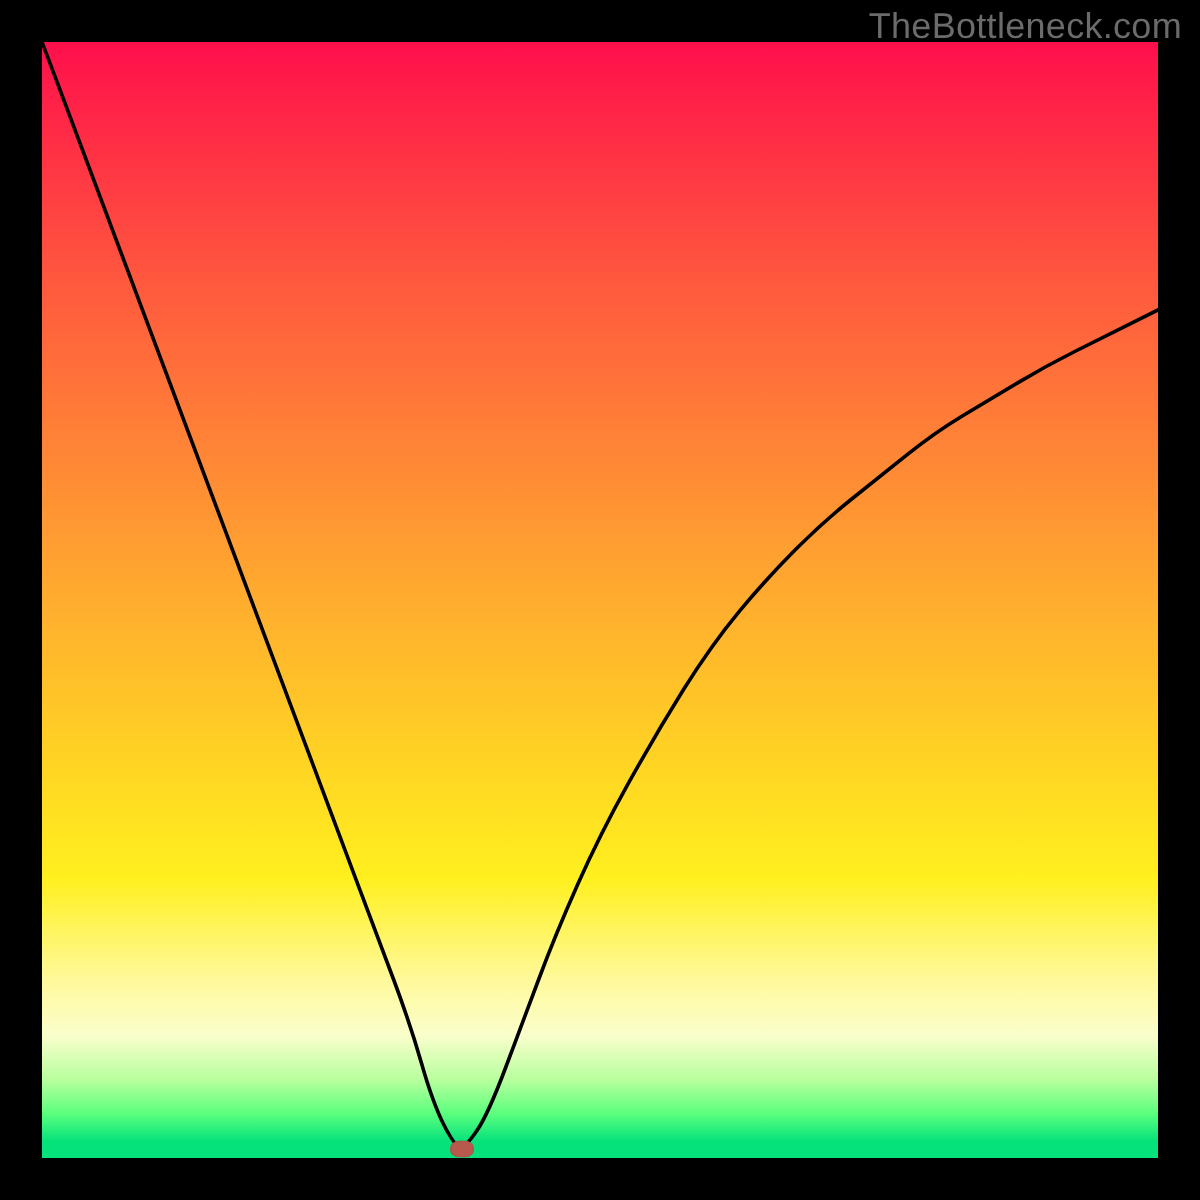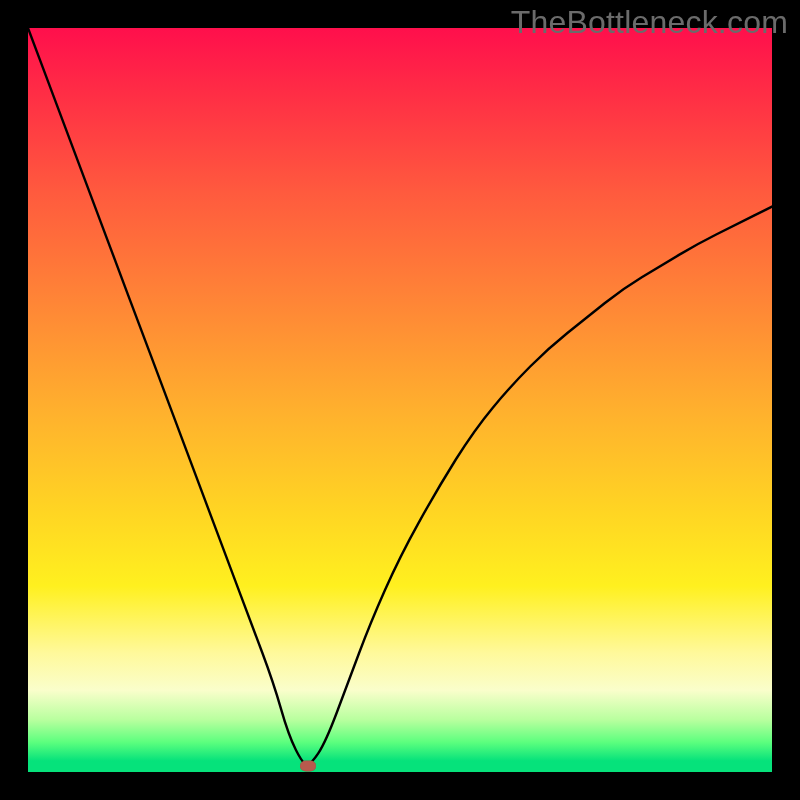--- a/index.html
+++ b/index.html
@@ -14,21 +14,21 @@
   .frame {
     position: relative;
     width: 800px;
     height: 800px;
     background: #000;
   }
   .watermark {
     position: absolute;
     top: 4px;
     right: 12px;
-    font-size: 32px;
+    font-size: 24px;
     font-weight: 500;
     color: #6b6b6b;
     letter-spacing: 0.2px;
     z-index: 10;
   }
   .plot-area {
     position: absolute;
     left: 28px;
     top: 28px;
     width: 744px;

